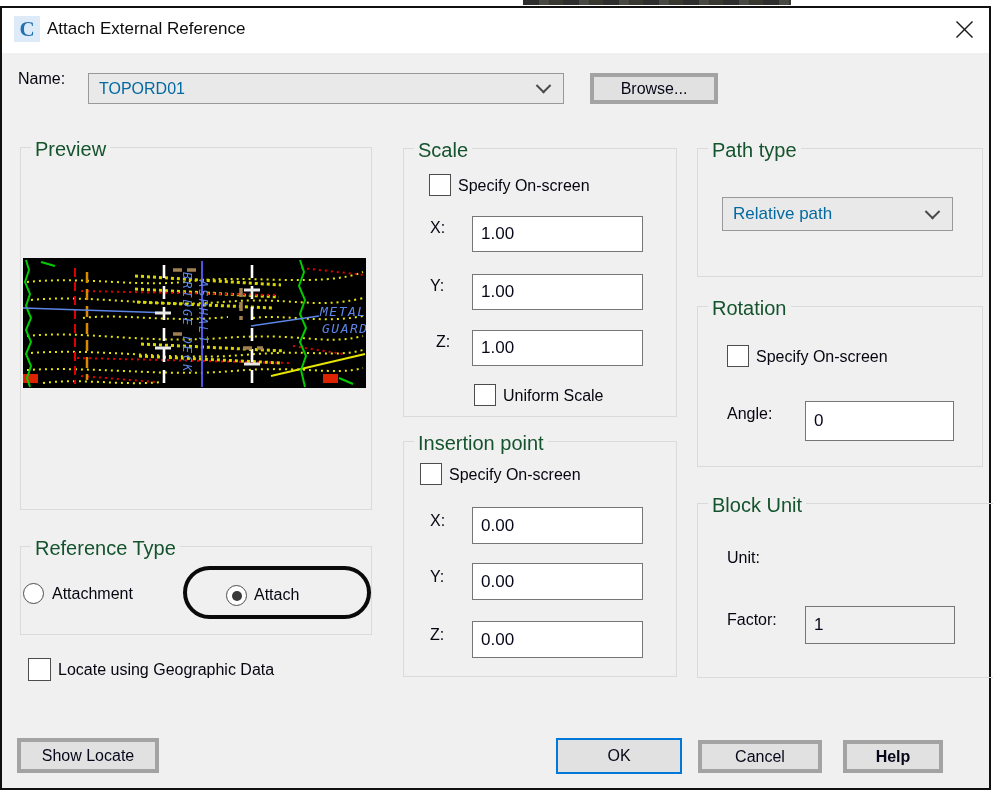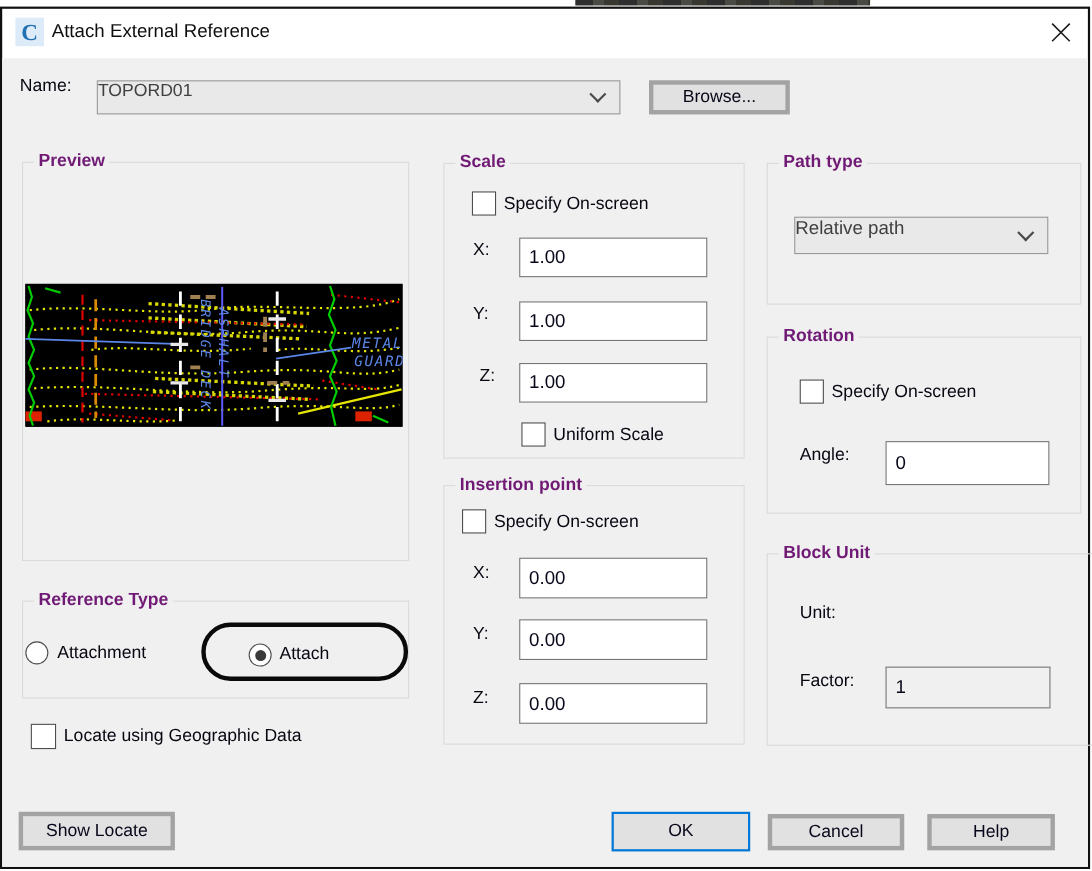--- a/index.html
+++ b/index.html
@@ -21,28 +21,28 @@
   .app-icon { left:14px; top:16px; width:26px; height:26px; background:#ddeaf7;
     display:flex; align-items:center; justify-content:center;
     color:#2271b3; font-weight:bold; font-size:21px; font-family:"Liberation Serif", serif; }
   .title-text { left:47px; top:19px; font-size:17px; color:#0d0d0d; white-space:nowrap; }
   .close-btn { left:948px; top:14px; width:32px; height:30px; display:flex; align-items:center; justify-content:center; cursor:default; }
 
   
   .lbl { font-size:16px; color:#060611; white-space:nowrap; }
   .group { border:1px solid #dadada; background:transparent; }
   .group-label { position:absolute; top:-10px; left:10px; background:#f0f0f0; padding:0 4px;
-    font-size:16px; color:#701a75; white-space:nowrap;font-weight:bold; }
+    font-size:20px; color:#14532d; white-space:nowrap; }
 
   .field { border:1px solid #767676; background:#ffffff; font-size:17px; color:#07071a;
     display:flex; align-items:center; padding-left:8px; }
   .field.readonly { background:#f0f0f0; }
 
-  .combo { border:1px solid #999999; background:#e9e9e9; display:flex; align-items:flex-start;
-    font-size:16px; color:#404040; }
+  .combo { border:1px solid #999999; background:#e9e9e9; display:flex; align-items:center;
+    font-size:16px; color:#0369a1; padding-left:10px; }
   .combo .chev-wrap { position:absolute; right:8px; top:0; bottom:0; width:24px;
     display:flex; align-items:center; justify-content:center; }
   .chev { width:11px; height:11px; border-right:2px solid #4a4a4a; border-bottom:2px solid #4a4a4a;
     transform:rotate(45deg) translate(-2px,-2px); }
 
   .btn { background:#e1e1e1; border:4px solid #a3a3a3; font-size:16px; color:#07071a;
     display:flex; align-items:center; justify-content:center; cursor:default; }
   .btn.default { border:2px solid #0078d7; }
 
   .checkbox { width:22px; height:22px; border:1.5px solid #4d4d4d; background:#ffffff; }
@@ -230,15 +230,15 @@
   <div class="abs cb-label" style="left:254px; top:586px;">Attach</div>
 
   <div class="abs annotation-stadium"></div>
 
   <div class="abs checkbox" style="left:28px; top:658px; width:23px; height:23px;"></div>
   <div class="abs cb-label" style="left:58px; top:661px;">Locate using Geographic Data</div>
 
   <div class="abs btn" style="left:17px; top:738px; width:142px; height:35px;">Show Locate</div>
   <div class="abs btn default" style="left:556px; top:738px; width:126px; height:36px;">OK</div>
   <div class="abs btn" style="left:698px; top:740px; width:124px; height:33px;">Cancel</div>
-  <div class="abs btn" style="left:843px; top:740px; width:116px; height:33px;">Help</div>
+  <div class="abs btn" style="left:843px; top:740px; width:100px; height:33px;font-weight:bold;">Help</div>
 
 </div>
 
 </body></html>

